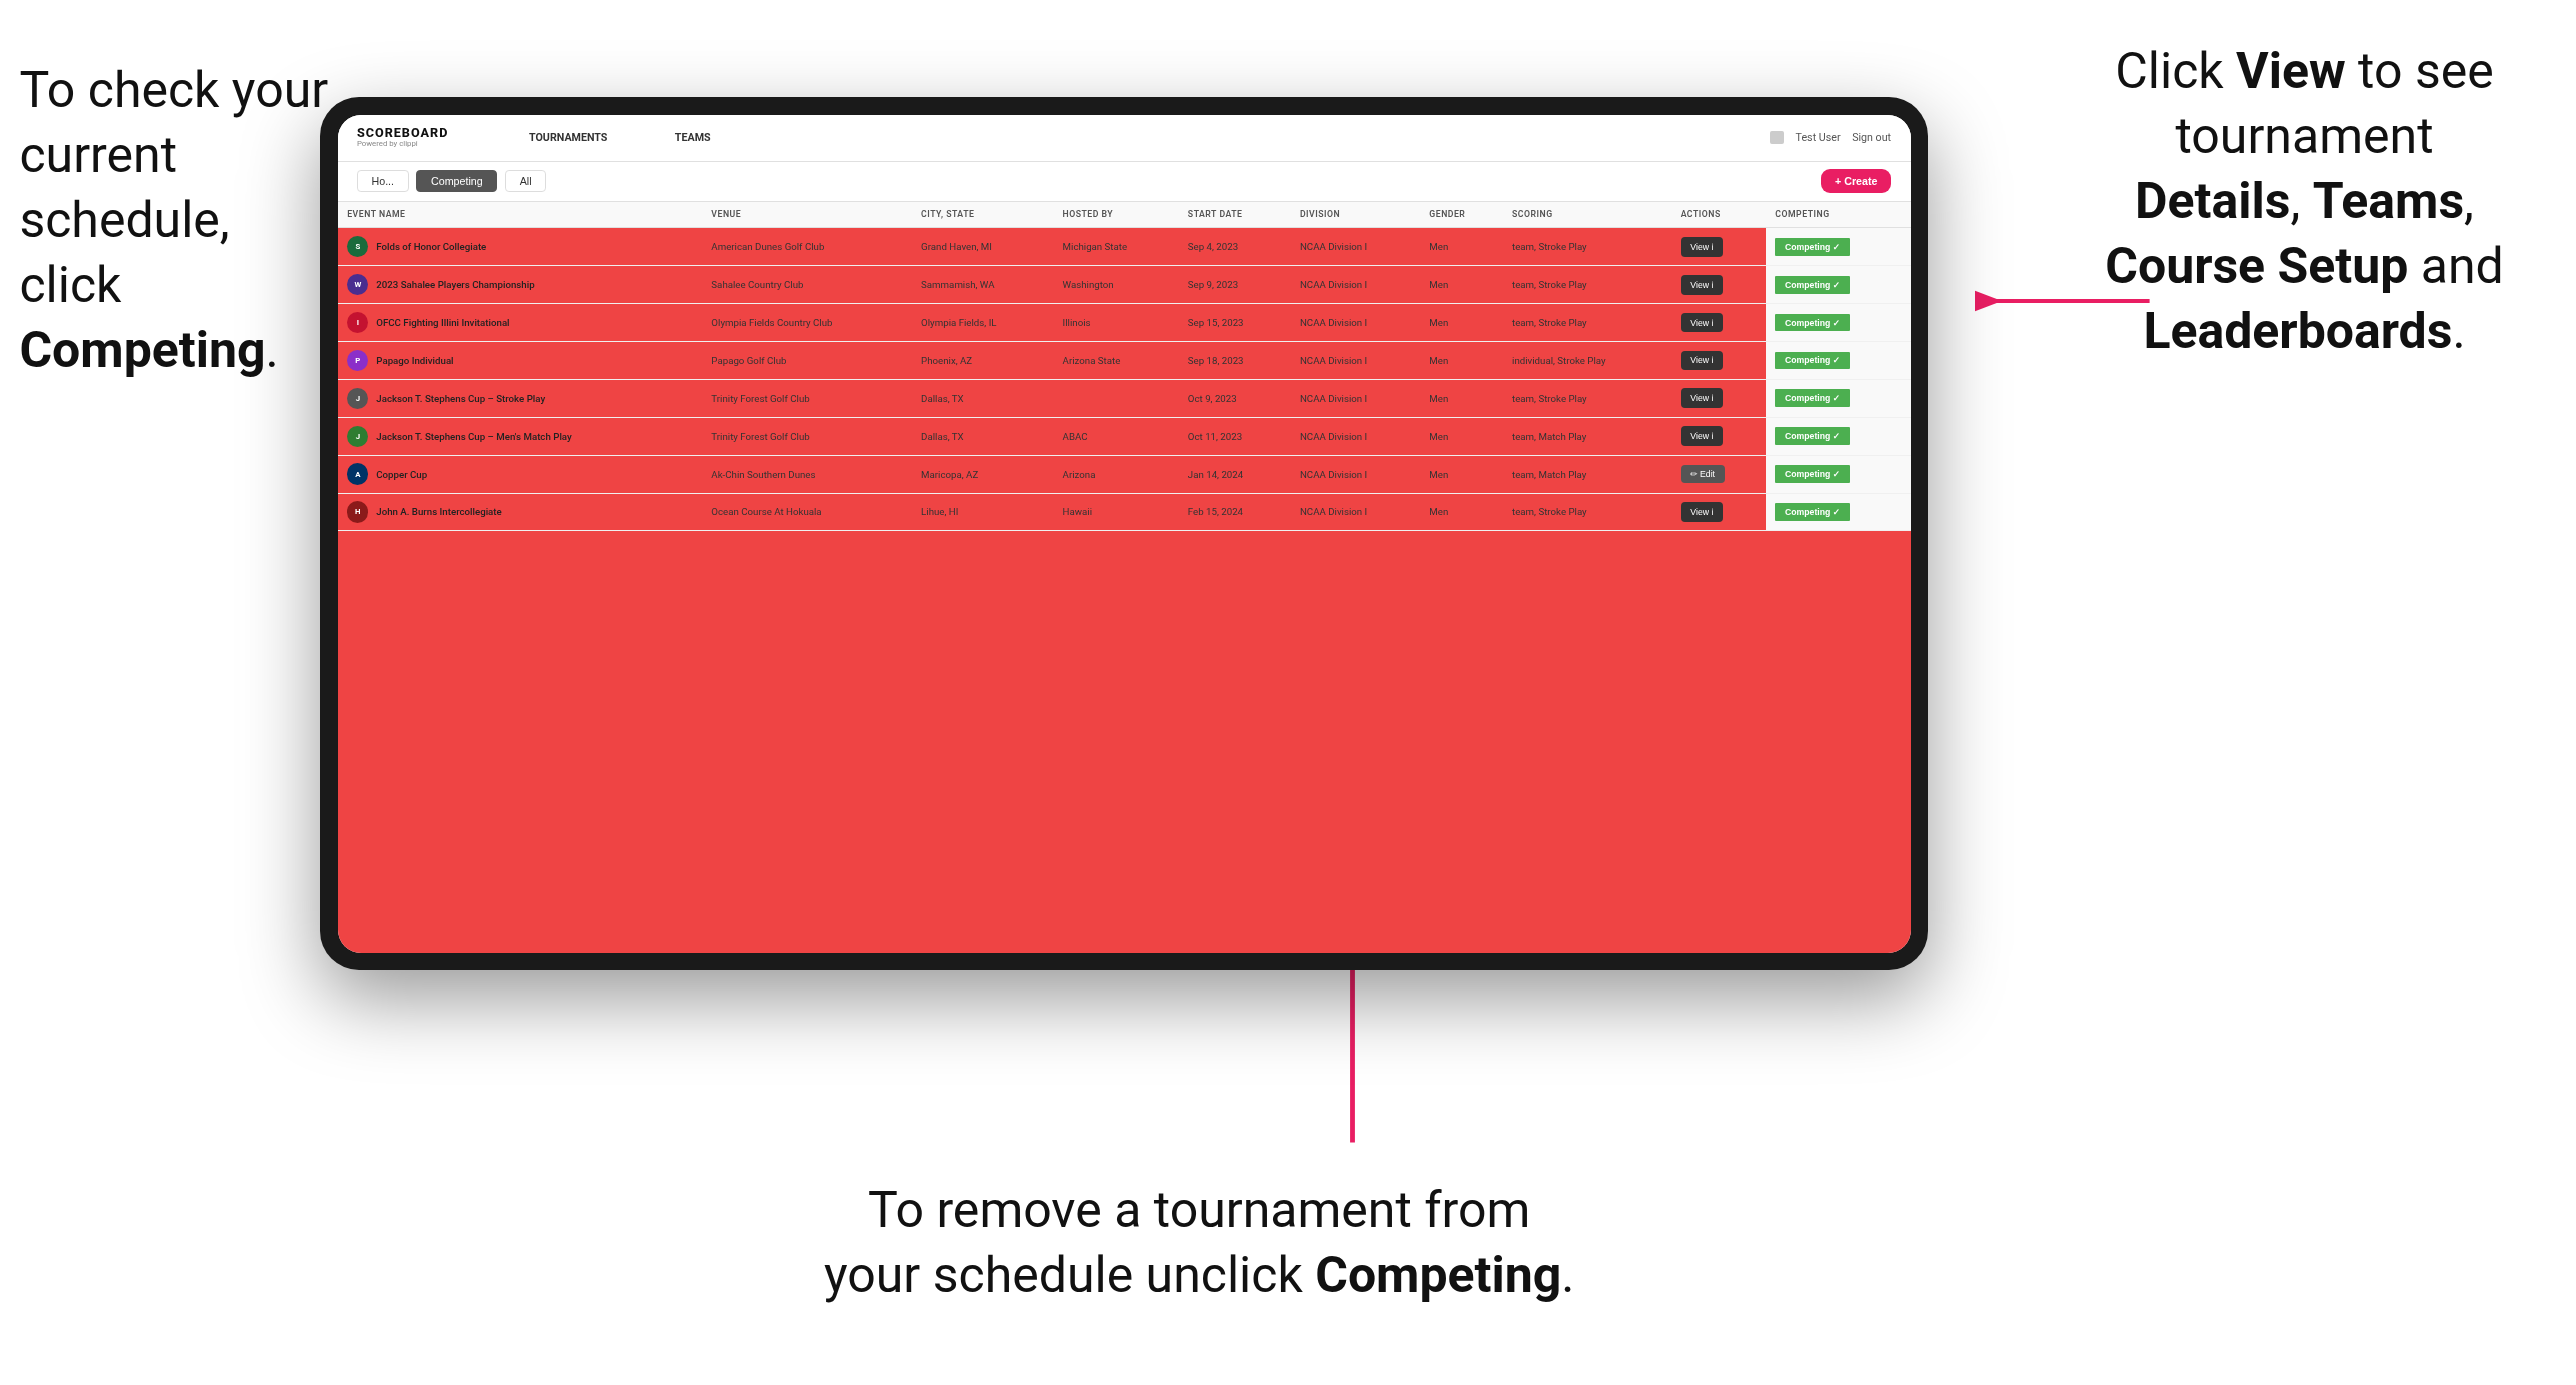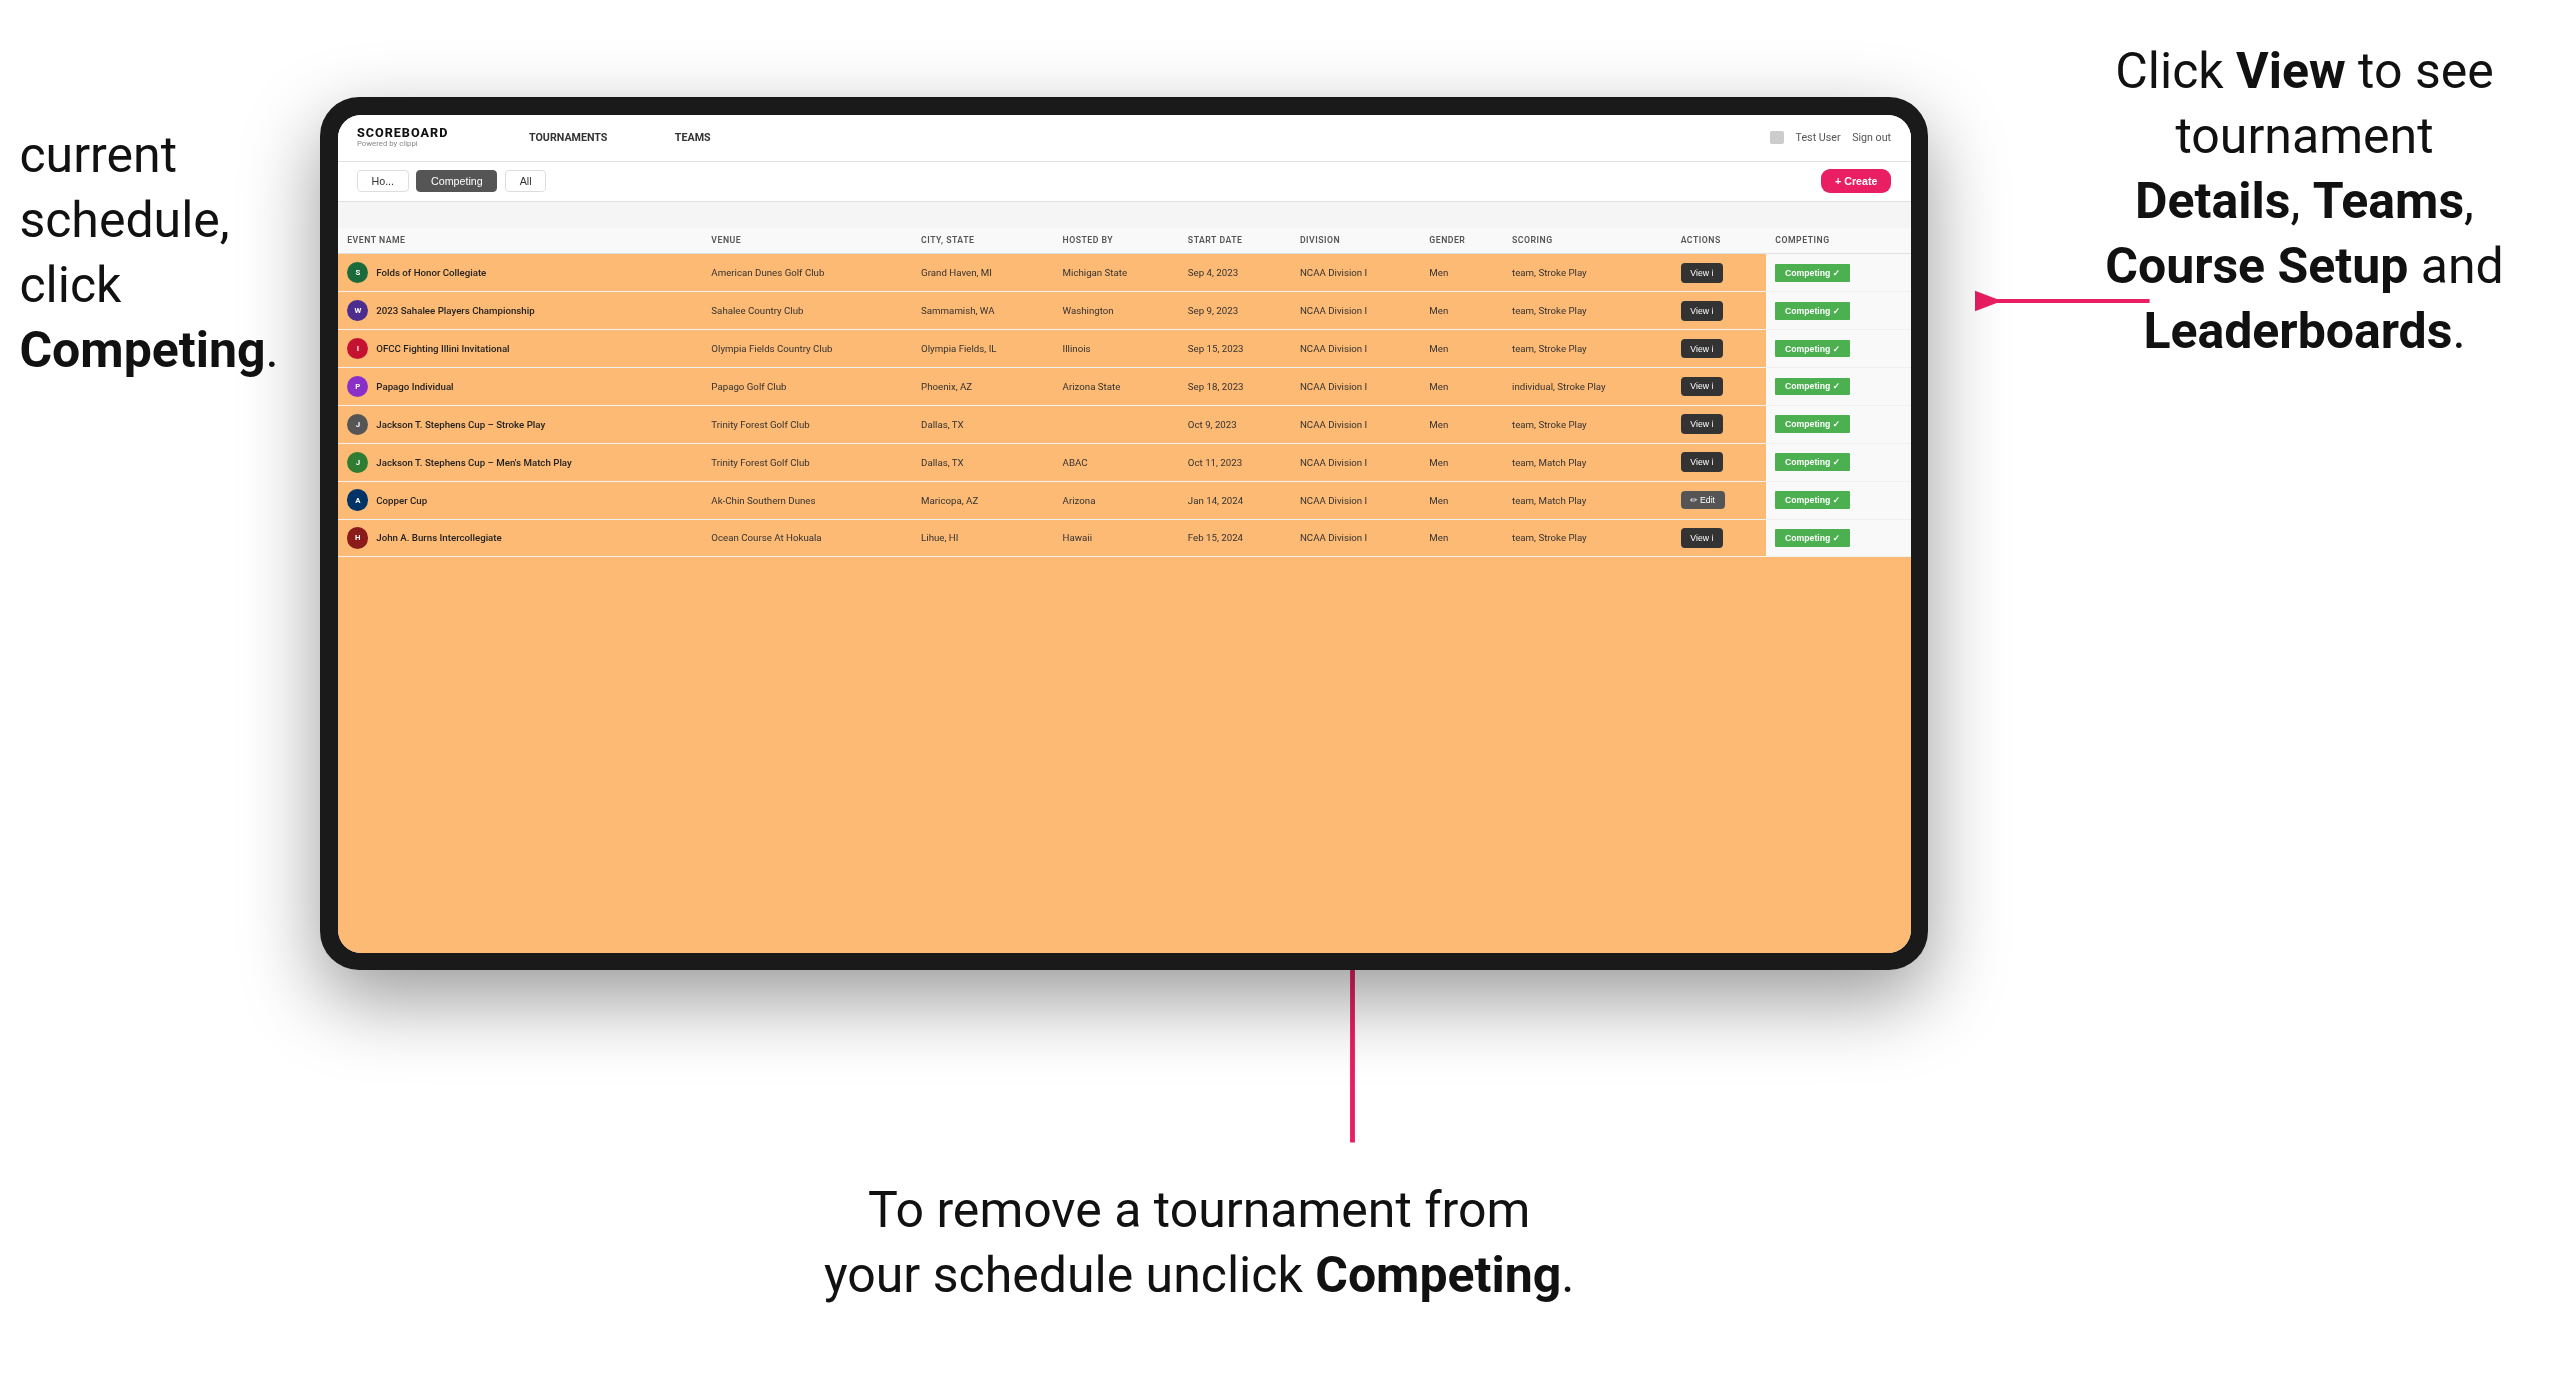--- a/index.html
+++ b/index.html
@@ -152,22 +152,21 @@
       border-radius: 9px;
       font-size: 10.7px;
       font-weight: 600;
       cursor: pointer;
     }
 
     
     .table-container {
       flex: 1;
       overflow: auto;
-      background: #fdba74;
-      margin-top: 26px;
+      background: #ef4444;
     }
     table {
       width: 100%;
       border-collapse: collapse;
       font-size: 9.7px;
     }
     thead th {
       background: #f9f9f9;
       border-bottom: 1.9px solid #e0e0e0;
       padding: 7.8px 9.7px;
@@ -279,21 +278,21 @@
 
     .col-competing {
       background: #f9f9f9;
       min-width: 97px;
     }
   </style>
 </head>
 <body>
 
 <div class="annotation-top-left">
-  <br>
+  <span>To check your</span><br>
   <span>current schedule,</span><br>
   <span>click </span><span class="bold">Competing</span><span>.</span>
 </div>
 
 <div class="annotation-top-right">
   <span>Click </span><span class="bold">View</span><span> to see</span><br>
   <span>tournament</span><br>
   <span class="bold">Details</span><span>, </span><span class="bold">Teams</span><span>,</span><br>
   <span class="bold">Course Setup</span><span> and </span><span class="bold">Leaderboards</span><span>.</span>
 </div>

